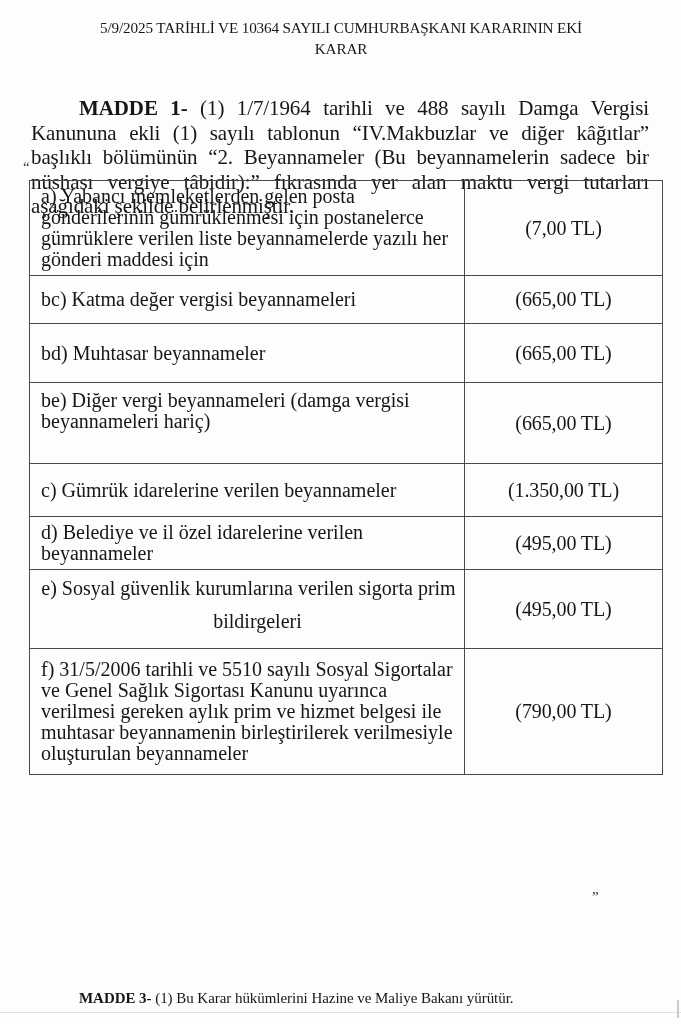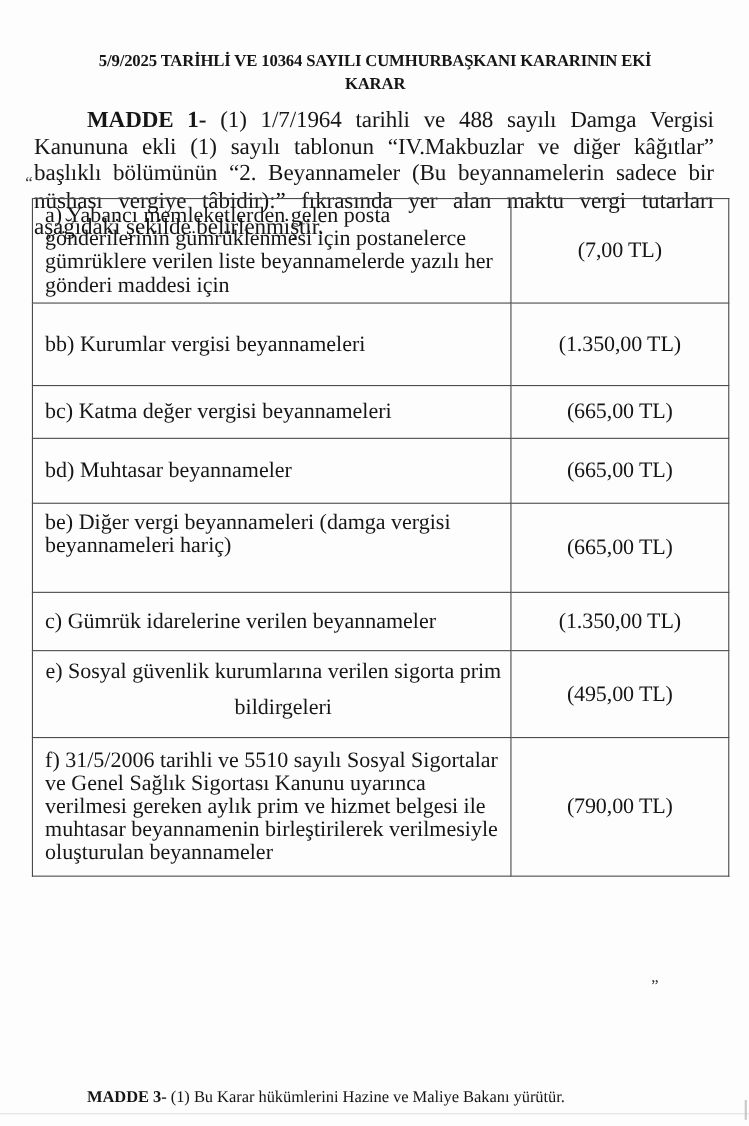--- a/index.html
+++ b/index.html
@@ -24,25 +24,24 @@
     padding: 0;
   }
 
   
   .doc-title {
     position: absolute;
     left: 46px;
     top: 17px;
     width: 590px;
     text-align: center;
-    font-weight: bold;
+    font-weight: normal;
     font-size: 15.2px;
     line-height: 21px;
     letter-spacing: -0.15px;
-    margin-top: 28px;
   }
   .doc-title .line2 { display: block; }
 
   
   .intro {
     position: absolute;
     left: 31px;
     top: 75px;
     width: 618px;
     font-size: 21px;
@@ -166,39 +165,39 @@
   </p>
 
   <span class="quote-open">“</span>
 
   <table class="rate-table">
     <tbody>
       <tr class="r-a">
         <td class="desc">a)  Yabancı memleketlerden gelen posta gönderilerinin gümrüklenmesi için postanelerce gümrüklere verilen liste beyannamelerde yazılı her gönderi maddesi için</td>
         <td class="amount">(7,00 TL)</td>
       </tr>
-      <tr class="r-bb">
-        <td class="desc">bb) Kurumlar vergisi beyannameleri</td>
-        <td class="amount">(1.350,00 TL)</td>
-      </tr>
       <tr class="r-bc">
         <td class="desc">bc) Katma değer vergisi beyannameleri</td>
         <td class="amount">(665,00 TL)</td>
       </tr>
       <tr class="r-bd">
         <td class="desc">bd) Muhtasar beyannameler</td>
         <td class="amount">(665,00 TL)</td>
       </tr>
       <tr class="r-be">
         <td class="desc">be) Diğer vergi beyannameleri (damga vergisi beyannameleri hariç)</td>
         <td class="amount">(665,00 TL)</td>
       </tr>
       <tr class="r-c">
         <td class="desc">c)  Gümrük idarelerine verilen beyannameler</td>
         <td class="amount">(1.350,00 TL)</td>
+      </tr>
+      <tr class="r-d">
+        <td class="desc">d) Belediye ve il özel idarelerine verilen beyannameler</td>
+        <td class="amount">(495,00 TL)</td>
       </tr>
       <tr class="r-e">
         <td class="desc">
           <span>e) Sosyal güvenlik kurumlarına verilen sigorta prim</span>
           <span class="hang">bildirgeleri</span>
         </td>
         <td class="amount">(495,00 TL)</td>
       </tr>
       <tr class="r-f">
         <td class="desc">f) 31/5/2006 tarihli ve 5510 sayılı Sosyal Sigortalar ve Genel Sağlık Sigortası Kanunu uyarınca verilmesi gereken aylık prim ve hizmet belgesi ile muhtasar beyannamenin birleştirilerek verilmesiyle oluşturulan beyannameler</td>

